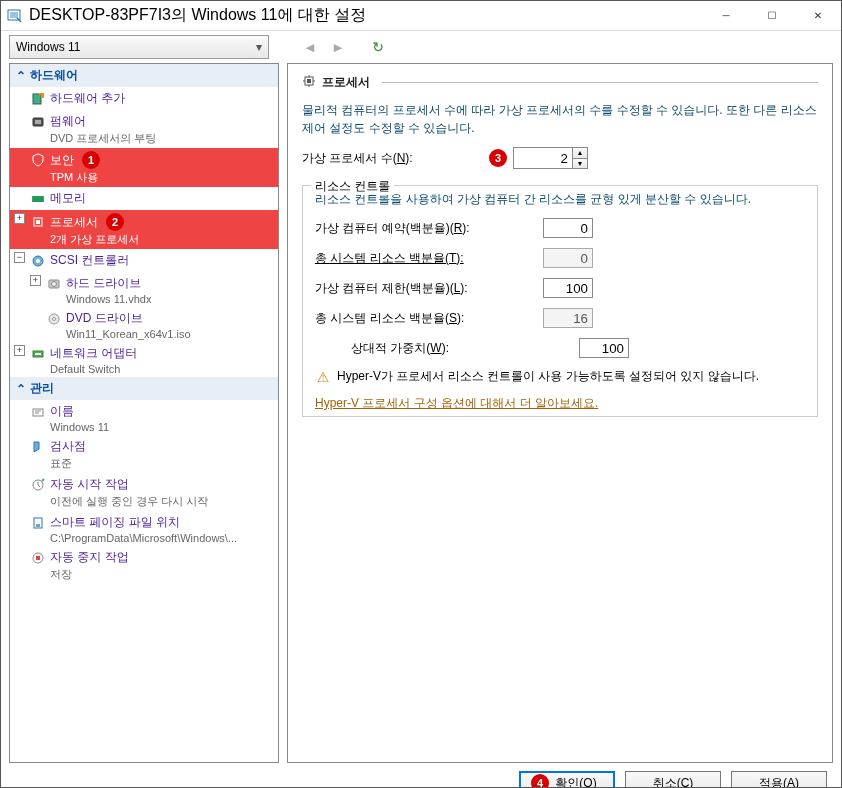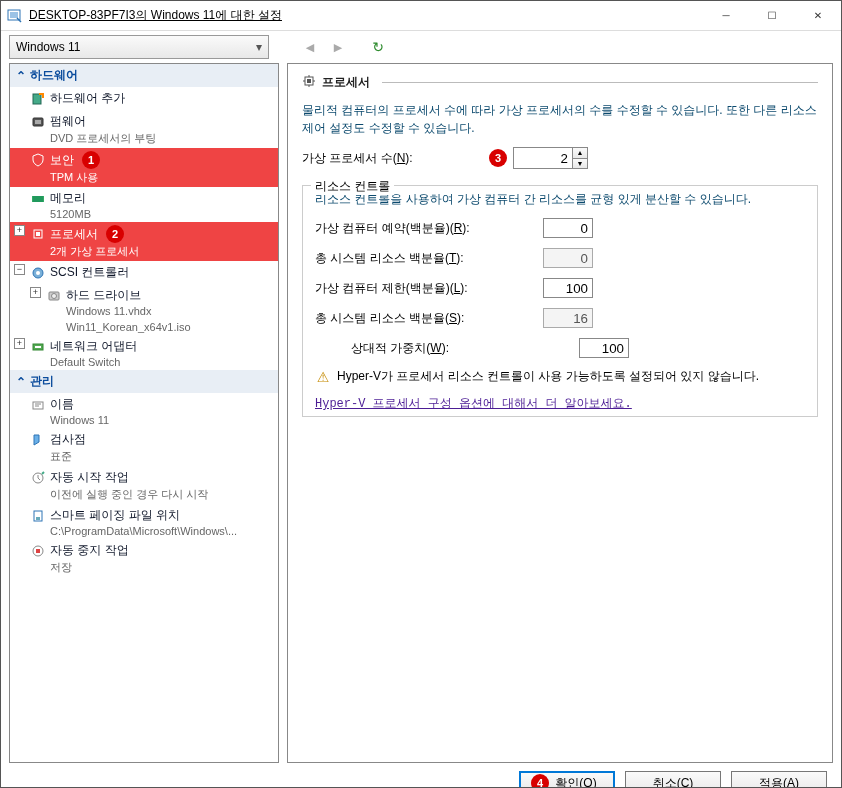--- a/index.html
+++ b/index.html
@@ -20,21 +20,21 @@
       background: #fff;
       border-bottom: 1px solid #ddd;
     }
     .titlebar-icon {
       width: 16px; height: 16px;
       margin-right: 6px;
       display: inline-flex;
       align-items: center;
       justify-content: center;
     }
-    .titlebar-text { flex: 1; font-size: 12px; text-decoration: underline; }
+    .titlebar-text { flex: 1; font-size: 16px; }
     .titlebar-btn {
       width: 46px; height: 30px;
       display: flex; align-items: center; justify-content: center;
       color: #333;
       font-family: "Segoe MDL2 Assets", sans-serif;
       font-size: 10px;
     }
     .toolbar {
       height: 32px;
       display: flex;
@@ -105,21 +105,21 @@
       gap: 4px;
       padding: 1px 0;
     }
     .tree-item .icon-box {
       width: 16px; height: 16px;
       display: inline-flex;
       align-items: center;
       justify-content: center;
       flex-shrink: 0;
     }
-    .tree-item .label { color: #0f172a; }
+    .tree-item .label { color: #4c1d95; }
     .tree-item .sub {
       color: #666;
       font-size: 11px;
       padding-left: 20px;
     }
     .tree-item.selected {
       background: #ef4444;
       color: #fff;
     }
     .tree-item.selected .label,
@@ -235,21 +235,21 @@
       gap: 6px;
     }
     .warn-icon {
       width: 16px; height: 16px;
       display: inline-flex;
       align-items: center;
       justify-content: center;
       color: #c58a00;
       font-size: 14px;
     }
-    .link { color: #4c1d95; text-decoration: underline; cursor: pointer; font-family: Liberation Mono, monospace; }
+    .link { color: #a16207; text-decoration: underline; cursor: pointer; }
     .footer {
       height: 40px;
       display: flex;
       align-items: center;
       justify-content: flex-end;
       padding-right: 14px;
       gap: 10px;
     }
     .btn {
       width: 96px;
@@ -364,21 +364,20 @@
               <rect x="1" y="4" width="12" height="6" fill="#3a6"></rect>
               <line x1="3" y1="4" x2="3" y2="10" stroke="#185"></line>
               <line x1="5" y1="4" x2="5" y2="10" stroke="#185"></line>
               <line x1="7" y1="4" x2="7" y2="10" stroke="#185"></line>
               <line x1="9" y1="4" x2="9" y2="10" stroke="#185"></line>
               <line x1="11" y1="4" x2="11" y2="10" stroke="#185"></line>
             </svg>
         </span>
         <span class="label">메모리</span>
       </div>
-      <div class="sub">5120MB</div>
     </div>
 
     <div class="tree-item selected" style="position:relative;">
       <div class="tree-expander">+</div>
       <div class="row">
         <span class="icon-box">
           <svg width="14" height="14" viewBox="0 0 14 14">
               <rect x="3" y="3" width="8" height="8" fill="none" stroke="#fff"></rect>
               <rect x="5" y="5" width="4" height="4" fill="#fff"></rect>
             </svg>
@@ -410,20 +409,29 @@
               <rect x="2" y="3" width="10" height="8" rx="1" fill="#ccc" stroke="#888"></rect>
               <circle cx="7" cy="7" r="2.5" fill="#eee" stroke="#888"></circle>
             </svg>
         </span>
         <span class="label">하드 드라이브</span>
       </div>
       <div class="sub" style="padding-left:20px;">Windows 11.vhdx</div>
     </div>
 
     <div class="tree-item" style="padding-left:36px;">
+      <div class="row">
+        <span class="icon-box">
+          <svg width="14" height="14" viewBox="0 0 14 14">
+              <circle cx="7" cy="7" r="5" fill="#e8e8e8" stroke="#999"></circle>
+              <circle cx="7" cy="7" r="1.5" fill="#fff" stroke="#999"></circle>
+            </svg>
+        </span>
+        <span class="label">DVD 드라이브</span>
+      </div>
       <div class="sub" style="padding-left:20px;">Win11_Korean_x64v1.iso</div>
     </div>
 
     <div class="tree-item">
       <div class="tree-expander">+</div>
       <div class="row">
         <span class="icon-box">
           <svg width="14" height="14" viewBox="0 0 14 14">
               <rect x="2" y="4" width="10" height="6" fill="#5a5" stroke="#383"></rect>
               <rect x="4" y="6" width="6" height="2" fill="#fff"></rect>
@@ -545,21 +553,21 @@
       <div class="desc">리소스 컨트롤을 사용하여 가상 컴퓨터 간 리소스를 균형 있게 분산할 수 있습니다.</div>
 
       <div class="form-row">
         <span class="form-label" style="width:220px;">
           <span>가상 컴퓨터 예약(백분율)(</span><span class="underline-char">R</span><span>):</span>
         </span>
         <input class="rw-input" value="0" style="">
       </div>
 
       <div class="form-row">
-        <span class="form-label" style="width:220px;">
+        <span class="form-label" style="width:220px;text-decoration:underline;">
           <span>총 시스템 리소스 백분율(</span><span class="underline-char">T</span><span>):</span>
         </span>
         <input class="ro-input" readonly="" value="0" style="">
       </div>
 
       <div class="form-row">
         <span class="form-label" style="width:220px;">
           <span>가상 컴퓨터 제한(백분율)(</span><span class="underline-char">L</span><span>):</span>
         </span>
         <input class="rw-input" value="100" style="">

